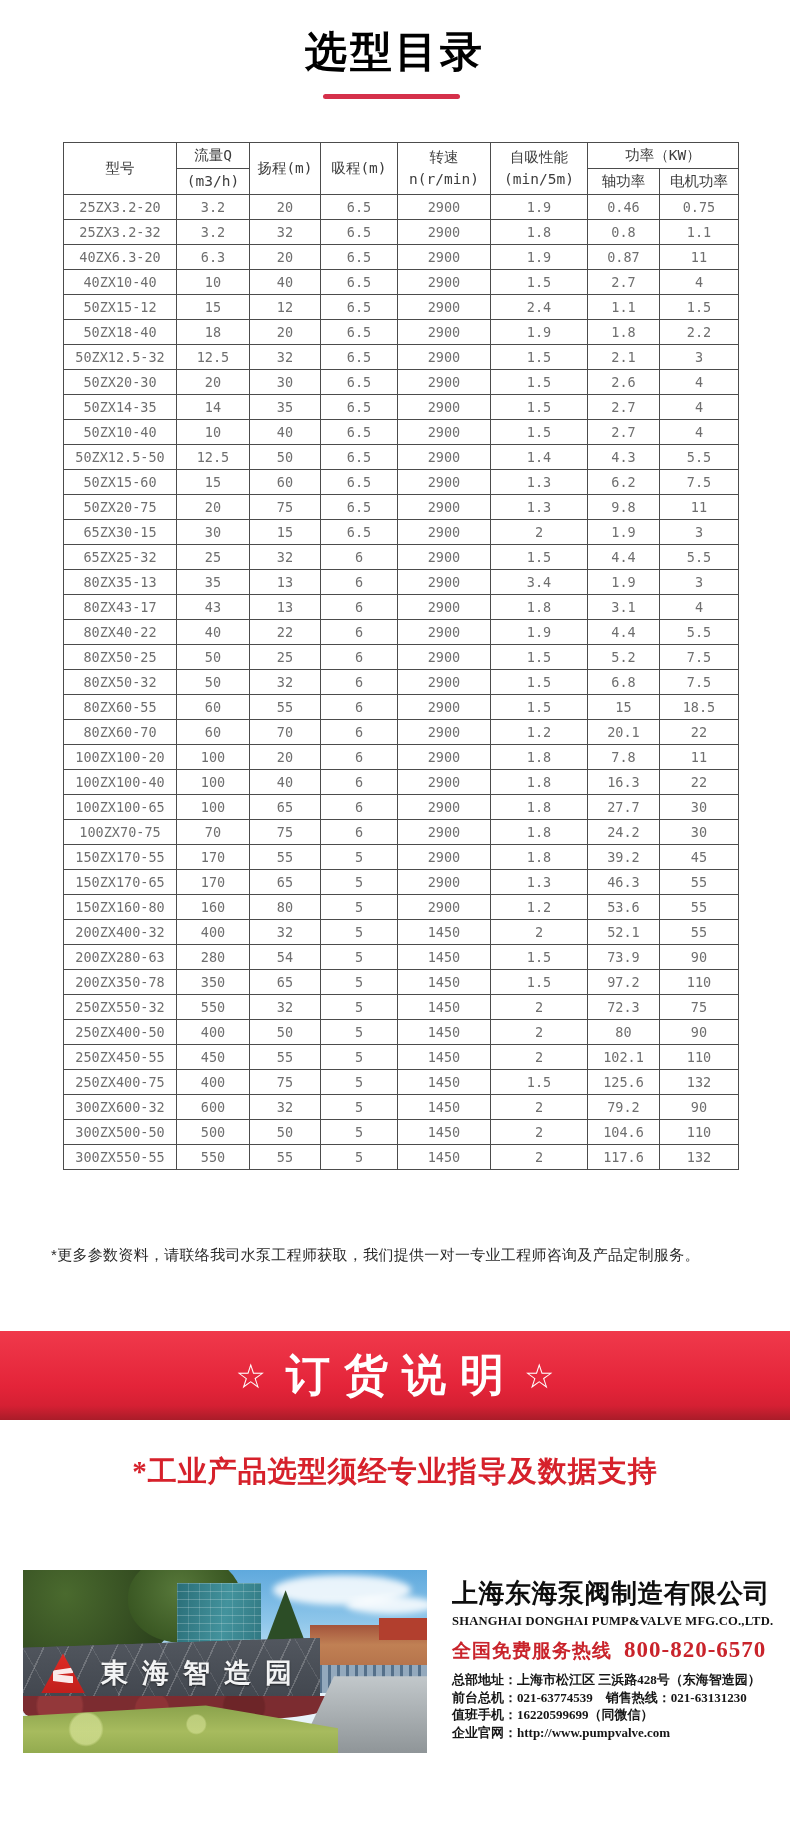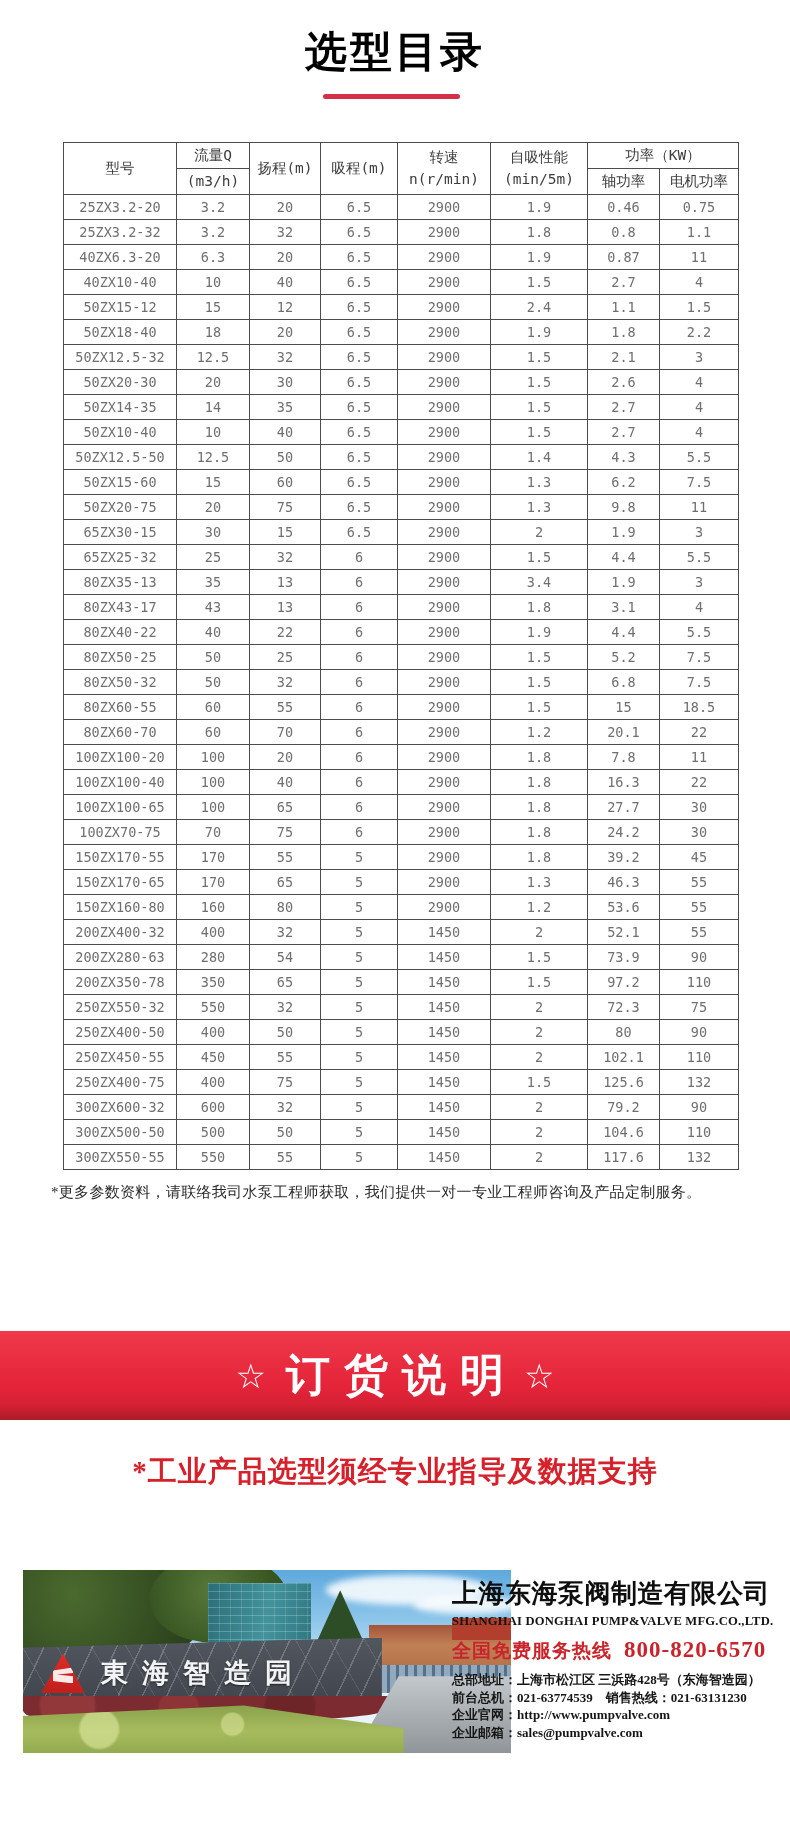--- a/index.html
+++ b/index.html
@@ -17,37 +17,37 @@
   .spec-table-wrap { position:absolute; top:142px; left:63px; width:676px; }
   table.spec { border-collapse:collapse; table-layout:fixed; width:676px;border-radius:24px; }
   table.spec th, table.spec td { border:1px solid #4c4c4c; text-align:center; vertical-align:middle;
     overflow:hidden; }
   table.spec th { font-size:14.5px; font-weight:500; color:#3d3d3d; height:26px;
     white-space:pre-line; line-height:1.45; font-family:"DejaVu Sans Mono","Liberation Sans",sans-serif; }
   table.spec td { font-size:13.5px; color:#6f6f6f; height:25px;
     font-family:"DejaVu Sans Mono","Liberation Sans",sans-serif; }
 
   
-  .footnote { position:absolute; top:1183px; left:51px; width:700px;
-    font-size:15px; color:#2a2a2a; letter-spacing:0.3px;font-family:Liberation Serif, serif; }
+  .footnote { position:absolute; top:1246px; left:51px; width:700px;
+    font-size:15px; color:#2a2a2a; letter-spacing:0.3px; }
 
   
   .order-banner { position:absolute; top:1331px; left:0; width:790px; height:89px;
     background:linear-gradient(180deg,#f0394b 0%,#e42439 62%,#d52033 84%,#a91c29 100%);
     display:flex; align-items:center; justify-content:center; color:#ffffff; }
   .order-banner .banner-title { font-size:44px; font-weight:800; letter-spacing:14px; text-indent:14px; }
   .order-banner .star { font-size:34px; font-weight:400; margin:0 6px; line-height:1; }
 
   
   .order-notes { position:absolute; top:1448px; left:0; width:100%; text-align:center;
     font-family:"Liberation Serif", serif; font-weight:700; color:#d6212b;
     font-size:29px; line-height:47px; letter-spacing:1px; }
 
   
-  .company-photo { position:absolute; top:1570px; left:23px; width:488px; height:183px;
+  .company-photo { position:absolute; top:1570px; left:23px; width:404px; height:183px;
     overflow:hidden; background:#bcdcf2; }
   .ph { position:absolute; }
   .sky { inset:0; background:linear-gradient(180deg,#5fa9dd 0%,#8ec6ea 28%,#cfe8f6 55%,#e8f3fa 70%); }
   .cloud { background:rgba(255,255,255,0.85); border-radius:50%; filter:blur(3px); }
   .c1 { left:62%; top:3%; width:34%; height:16%; }
   .c2 { left:80%; top:14%; width:22%; height:10%; }
   .tree { border-radius:48%; }
   .t1 { left:-8%; top:-14%; width:46%; height:68%; background:radial-gradient(circle at 40% 40%,#4a6a2e,#2d431d 75%); }
   .t2 { left:26%; top:-8%; width:28%; height:48%; background:radial-gradient(circle at 45% 40%,#57783a,#35521f 75%); }
   .glass-building { left:38%; top:7%; width:21%; height:43%;
@@ -571,18 +571,18 @@
   <div class="company-info">
     <div class="company-name-cn">上海东海泵阀制造有限公司</div>
     <div class="company-name-en">SHANGHAI DONGHAI PUMP&amp;VALVE MFG.CO.,LTD.</div>
     <div class="hotline">
       <span class="hotline-label">全国免费服务热线</span>
       <span class="hotline-number">800-820-6570</span>
     </div>
     <div class="contact-list">
         <div class="contact-line">总部地址：上海市松江区 三浜路428号（东海智造园）</div>
         <div class="contact-line">前台总机：021-63774539　销售热线：021-63131230</div>
+        <div class="contact-line">值班手机：16220599699（同微信）</div>
         <div class="contact-line">企业官网：http://www.pumpvalve.com</div>
-        <div class="contact-line">企业邮箱：sales@pumpvalve.com</div>
       </div>
   </div>
 
 </div>
 
 </body></html>

